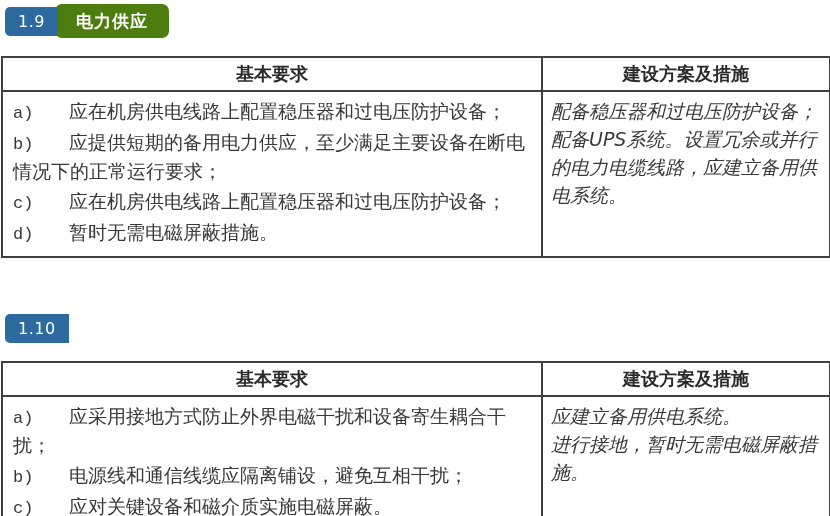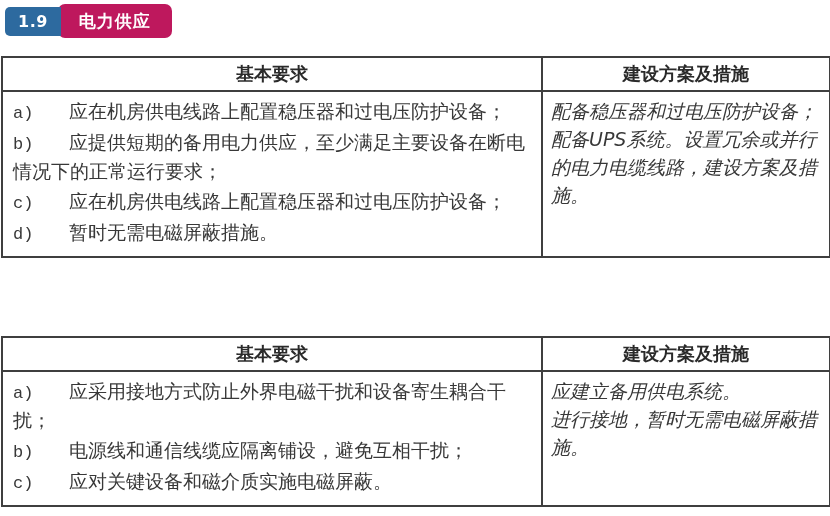--- a/index.html
+++ b/index.html
@@ -19,32 +19,32 @@
   .badge {
     display: inline-flex;
     align-items: center;
     margin-left: 4px;
   }
   .badge-num {
     position: relative;
     z-index: 2;
     background: #2d6a9f;
     color: #ffffff;
-    font-weight: bold;
+    font-weight: normal;
     font-size: 16px;
     height: 29px;
     line-height: 29px;
     padding: 0 13px;
     border-radius: 5px 0 0 5px;
     letter-spacing: 0.5px;
   }
   .badge-title {
     position: relative;
     z-index: 1;
-    background: #be185d;
+    background: #4d7c0f;
     color: #ffffff;
     font-weight: bold;
     font-size: 17px;
     height: 34px;
     line-height: 34px;
     padding: 0 21px;
     margin-left: -3px;
     border-radius: 7px;
     letter-spacing: 1px;
   }
@@ -112,29 +112,30 @@
       <tbody>
         <tr>
           <td class="cell">
             <p class="req"><span class="req-label">a)</span><span>应在机房供电线路上配置稳压器和过电压防护设备；</span></p>
             <p class="req"><span class="req-label">b)</span><span>应提供短期的备用电力供应，至少满足主要设备在断电情况下的正常运行要求；</span></p>
             <p class="req"><span class="req-label">c)</span><span>应在机房供电线路上配置稳压器和过电压防护设备；</span></p>
             <p class="req"><span class="req-label">d)</span><span>暂时无需电磁屏蔽措施。</span></p>
           </td>
           <td class="cell">
             <p class="measure">配备稳压器和过电压防护设备；</p>
-            <p class="measure">配备UPS系统。设置冗余或并行的电力电缆线路，建设方案及措施。</p>
+            <p class="measure">配备UPS系统。设置冗余或并行的电力电缆线路，应建立备用供电系统。</p>
           </td>
         </tr>
       </tbody>
     </table>
   </section>
 
   <section>
     <div class="badge badge-2">
+      <span class="badge-num">1.10</span>
     </div>
 
     <table class="req-table t2">
       <colgroup>
           <col class="c1">
           <col class="c2">
         </colgroup>
       <thead>
         <tr>
           <th>基本要求</th>

